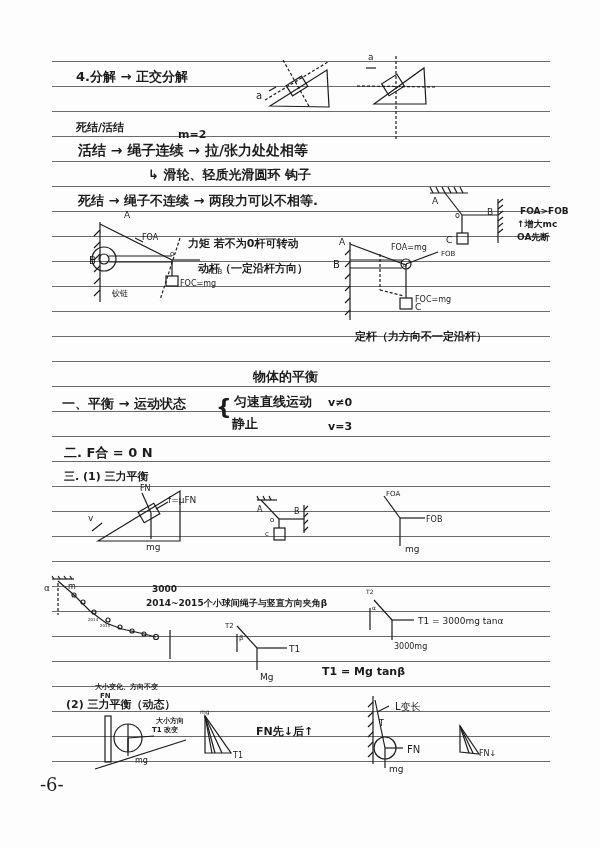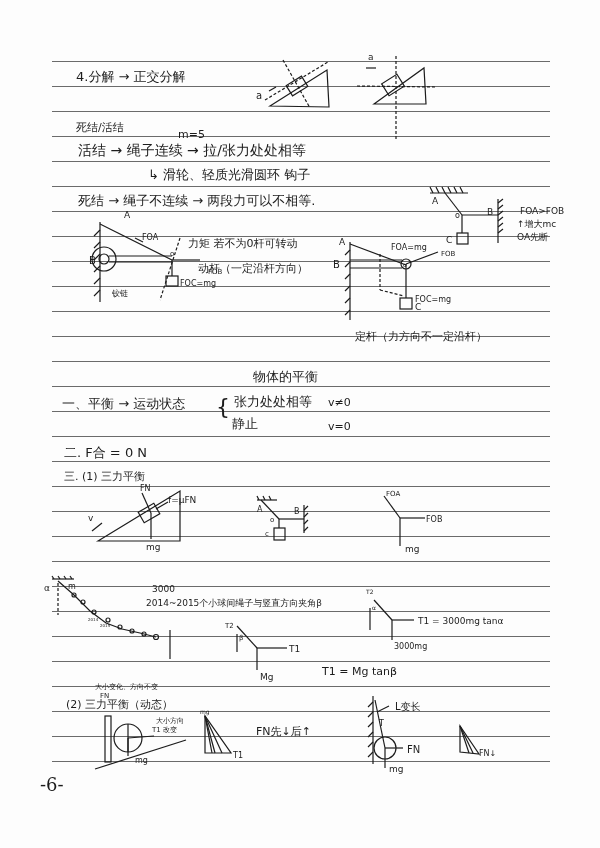--- a/index.html
+++ b/index.html
@@ -1,20 +1,20 @@
 <!DOCTYPE html>
 <html><head>
 <meta charset="utf-8">
 <style>
   html, body { margin: 0; padding: 0; background: #ffffff; }
   body { width: 600px; height: 848px; position: relative; overflow: hidden;
          font-family: "DejaVu Sans", sans-serif; color: #1a1a1a; }
   .page { position: absolute; left: 0; top: 0; width: 600px; height: 848px; background: #fdfdfd; }
   .rule { position: absolute; left: 52px; width: 498px; height: 1px; background: #6b6b6b; }
-  .txt { position: absolute; white-space: nowrap; font-size: 13px; line-height: 15px; color: #1c1c1c; }
+  .txt { position: absolute; white-space: nowrap; font-size: 13px; line-height: 15px; color: #1c1c1c; font-weight: bold; }
   .sm { font-size: 9px; line-height: 10px; }
   .xs { font-size: 7px; line-height: 8px; }
   .md { font-size: 11px; line-height: 13px; }
   .lg { font-size: 14px; line-height: 16px; }
   svg.diag { position: absolute; overflow: visible; }
   svg.diag line, svg.diag polyline, svg.diag polygon, svg.diag path, svg.diag circle, svg.diag rect {
     stroke: #1c1c1c; stroke-width: 1.2; fill: none; }
   svg.diag .dash { stroke-dasharray: 3 2; }
   svg.diag text { font-family: "DejaVu Sans", sans-serif; fill: #1c1c1c; stroke: none; }
   .pagenum { position: absolute; left: 40px; top: 774px; font-size: 18px; font-family: "DejaVu Serif", serif; }
@@ -70,21 +70,21 @@
   <svg class="diag" style="left:360px;top:50px" width="140" height="100">
     <polygon points="14,54 64,18 66,54"></polygon>
     <rect x="24" y="28" width="18" height="14" transform="rotate(-32 33 35)"></rect>
     <line class="dash" x1="36" y1="6" x2="36" y2="90"></line>
     <line class="dash" x1="-3" y1="36" x2="75" y2="37"></line>
     <line x1="16" y1="18" x2="6" y2="18"></line>
     <text x="8" y="10" font-size="9">a</text>
   </svg>
 
   <div class="txt md" style="left:76px;top:121px">死结/活结</div>
-  <div class="txt md" style="left:178px;top:128px">m=5</div>
+  <div class="txt md" style="left:178px;top:128px">m=2</div>
   <div class="txt lg" style="left:78px;top:142px">活结 → 绳子连续 → 拉/张力处处相等</div>
   <div class="txt" style="left:148px;top:167px">↳ 滑轮、轻质光滑圆环 钩子</div>
   <div class="txt" style="left:78px;top:193px">死结 → 绳子不连续 → 两段力可以不相等.</div>
 
   <svg class="diag" style="left:425px;top:185px" width="120" height="80">
     <line x1="5" y1="8" x2="43" y2="8"></line>
     <path d="M8,8 l-3,-6 M14,8 l-3,-6 M20,8 l-3,-6 M26,8 l-3,-6 M32,8 l-3,-6 M38,8 l-3,-6"></path>
     <line x1="20" y1="8" x2="37" y2="30"></line>
     <line x1="37" y1="30" x2="73" y2="30"></line>
     <line x1="73" y1="14" x2="73" y2="58"></line>
@@ -142,24 +142,24 @@
     <text x="90" y="70" font-size="9">C</text>
     <text x="66" y="10" font-size="8">FOA=mg</text>
     <text x="116" y="16" font-size="7">FOB</text>
     <text x="90" y="62" font-size="8">FOC=mg</text>
   </svg>
   <div class="txt md" style="left:355px;top:330px">定杆（力方向不一定沿杆）</div>
 
   <div class="txt" style="left:253px;top:369px">物体的平衡</div>
   <div class="txt" style="left:62px;top:396px">一、平衡 → 运动状态</div>
   <div class="txt lg" style="left:216px;top:396px;font-size:22px;line-height:22px">{</div>
-  <div class="txt" style="left:234px;top:394px">张力处处相等</div>
+  <div class="txt" style="left:234px;top:394px">匀速直线运动</div>
   <div class="txt md" style="left:328px;top:396px">v≠0</div>
   <div class="txt" style="left:232px;top:416px">静止</div>
-  <div class="txt md" style="left:328px;top:420px">v=0</div>
+  <div class="txt md" style="left:328px;top:420px">v=3</div>
   <div class="txt" style="left:64px;top:445px">二. F合 = 0 N</div>
   <div class="txt md" style="left:64px;top:470px">三. (1) 三力平衡</div>
 
   <svg class="diag" style="left:90px;top:485px" width="140" height="80">
     <polygon points="8,56 90,6 90,56"></polygon>
     <rect x="50" y="22" width="18" height="12" transform="rotate(-30 59 28)"></rect>
     <line x1="61" y1="28" x2="52" y2="8"></line>
     <line x1="61" y1="28" x2="61" y2="54"></line>
     <line x1="66" y1="24" x2="78" y2="17"></line>
     <line x1="12" y1="38" x2="2" y2="46"></line>

